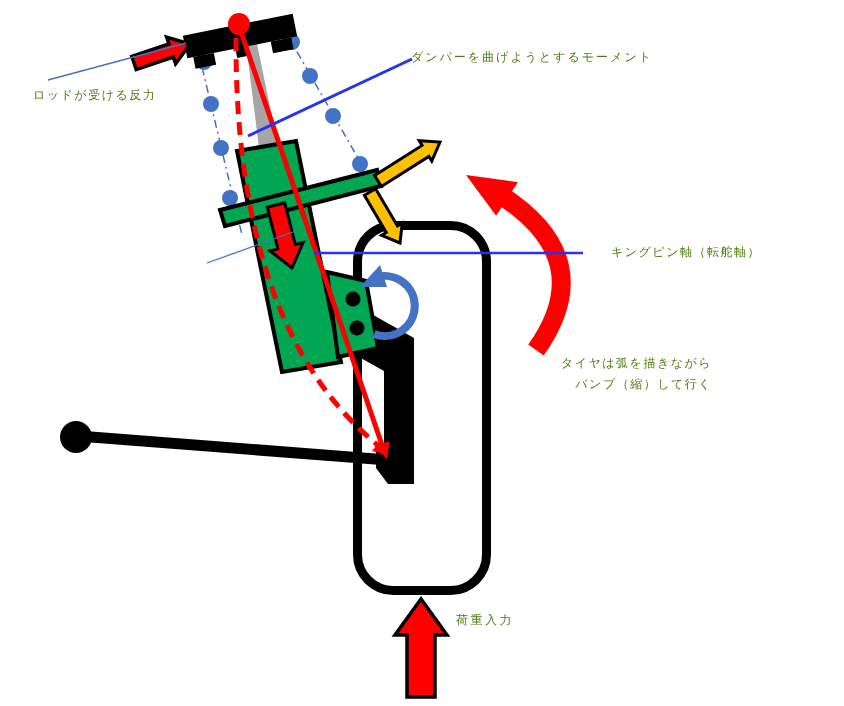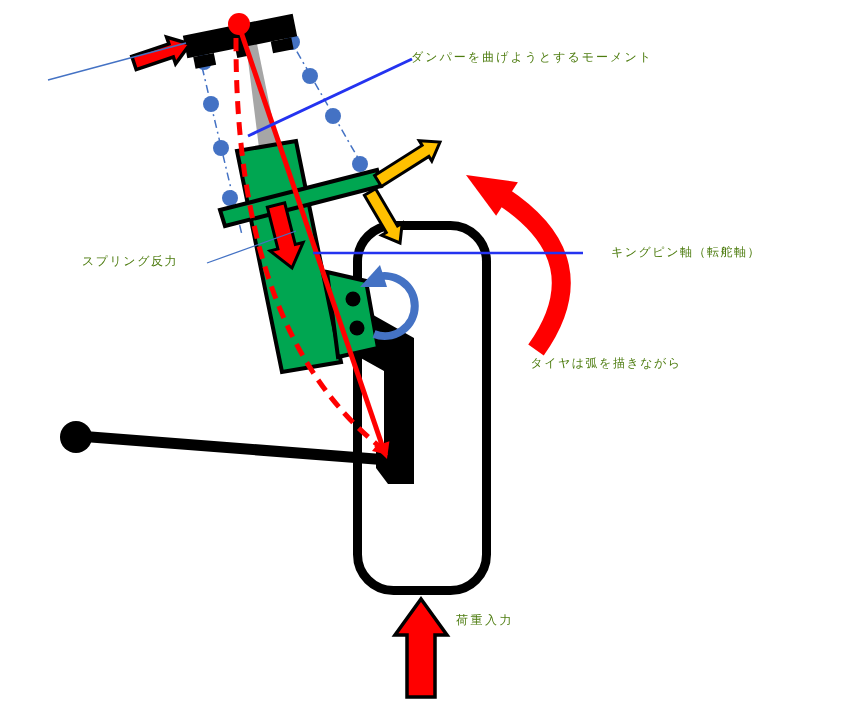--- a/index.html
+++ b/index.html
@@ -5,21 +5,21 @@
   html,body{margin:0;padding:0;background:#fff;}
   #stage{
     position:relative;width:844px;height:706px;background:#fff;overflow:hidden;
     font-family:"Liberation Sans","DejaVu Sans",sans-serif;
   }
   #stage svg{position:absolute;left:0;top:0;}
   .lbl{
     position:absolute;font-size:12px;color:#4d7c0f;letter-spacing:1.5px;
     white-space:nowrap;line-height:21px;
   }
-  .lbl.center{text-align:center;white-space:normal;}
+  .lbl.center{text-align:right;white-space:normal;}
   .lbl span{display:block;}
 </style>
 </head>
 <body>
 
 <div id="stage">
 
   <svg width="844" height="706" viewBox="0 0 844 706">
 
     <line x1="198" y1="50" x2="242" y2="235" stroke-width="1.5" stroke-dasharray="8 4 2 4" stroke="#4472C4"></line>
@@ -81,26 +81,27 @@
     <polygon points="407,697 407,635 395,635 421,599 447,635 435,635 435,697" stroke="#000" stroke-width="3.5" fill="#FF0000"></polygon>
 
     <circle cx="239" cy="24" r="11" fill="#FF0000"></circle>
 
     <line x1="48" y1="80" x2="186" y2="43" stroke-width="1.3" stroke="#4472C4"></line>
     <line x1="207" y1="263" x2="296" y2="231" stroke-width="1.3" stroke="#4472C4"></line>
     <line x1="248" y1="136" x2="412" y2="59" stroke-width="3" stroke="#2433F0"></line>
     <line x1="313" y1="253" x2="583" y2="253" stroke-width="2.5" stroke="#2433F0"></line>
   </svg>
 
+  <div class="lbl" style="left:33px;top:85px;">ロッドが受ける反力</div>
 
   <div class="lbl" style="left:411px;top:47px;letter-spacing:2px;">ダンパーを曲げようとするモーメント</div>
 
-  <div class="lbl" style="left:82px;top:251px;">スプリング反力</div>
 
   <div class="lbl" style="left:611px;top:242px;">キングピン軸（転舵軸）</div>
 
   <div class="lbl center" style="left:500px;top:353px;width:212px;">
     <span>タイヤは弧を描きながら</span>
+    <span>バンプ（縮）して行く</span>
   </div>
 
   <div class="lbl" style="left:456px;top:610px;letter-spacing:2.5px;">荷重入力</div>
 
 </div>
 
 </body></html>

